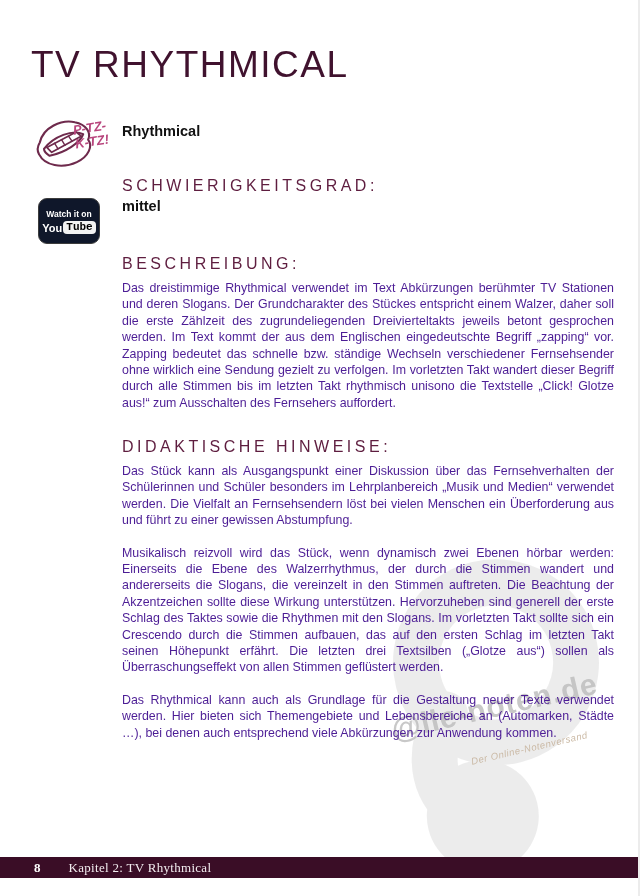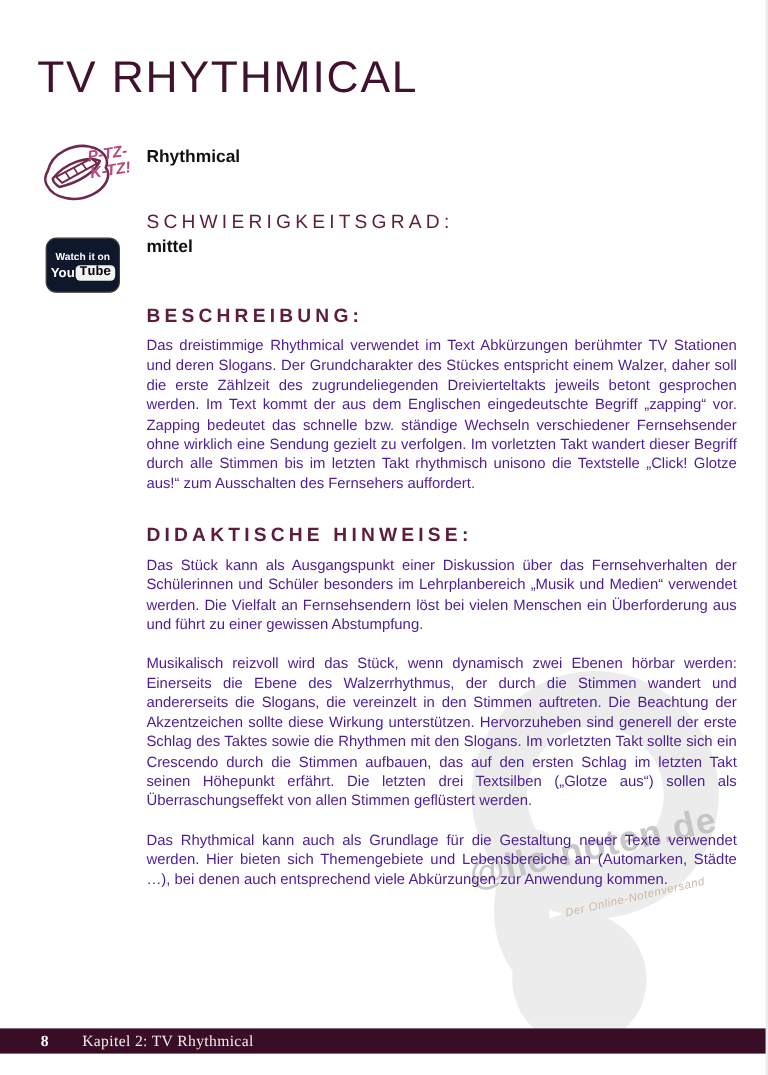--- a/index.html
+++ b/index.html
@@ -64,21 +64,21 @@
     color:#000;font-size:11px;font-weight:bold;background:#f2f2f2;
     border-radius:4px;padding:0 3px;margin-left:1px;line-height:13px;font-family:Liberation Mono, monospace;
   }
   
   .section{position:absolute;left:122px;width:492px;z-index:2;}
   .section.s1{top:255px;}
   .section.s2{top:438px;}
   .section h2{
     margin:0 0 7px 0;
     font-size:16px;letter-spacing:3.5px;color:#5e1d3f;
-    font-weight:bold;white-space:nowrap;
+    font-weight:normal;white-space:nowrap;
   }
   .section p{
     margin:0 0 16px 0;
     font-size:12.4px;line-height:16.4px;color:#4c1d95;
     text-align:justify;
   }
   .section p:last-child{margin-bottom:0;}
   
   .footer-bar{
     position:absolute;left:0;top:857px;width:640px;height:21px;z-index:2;

